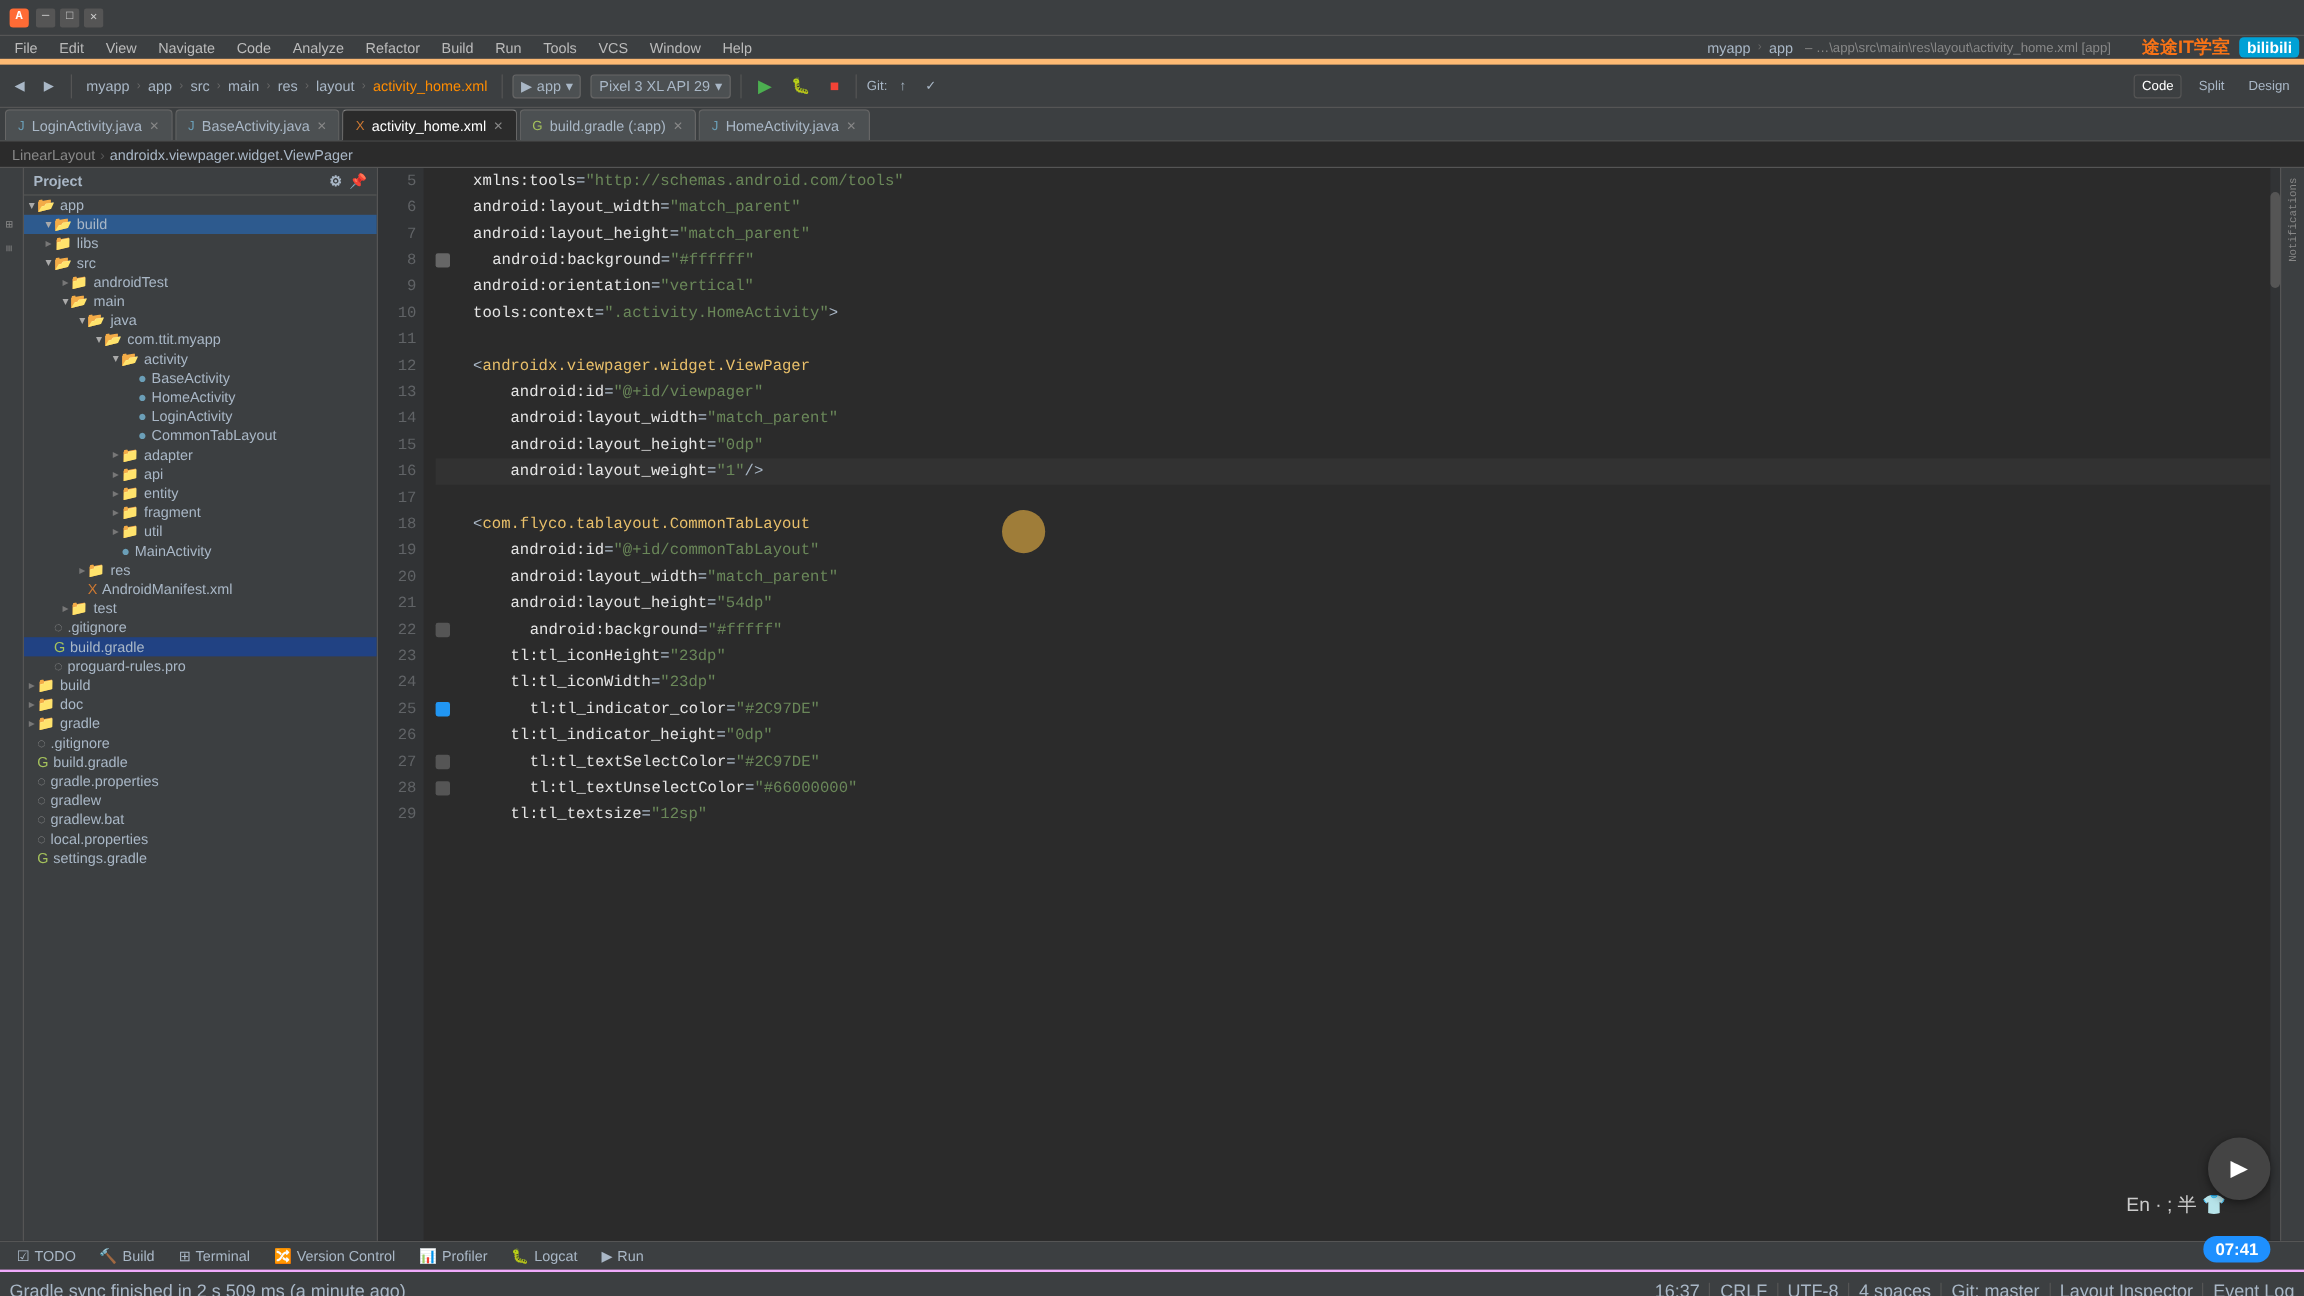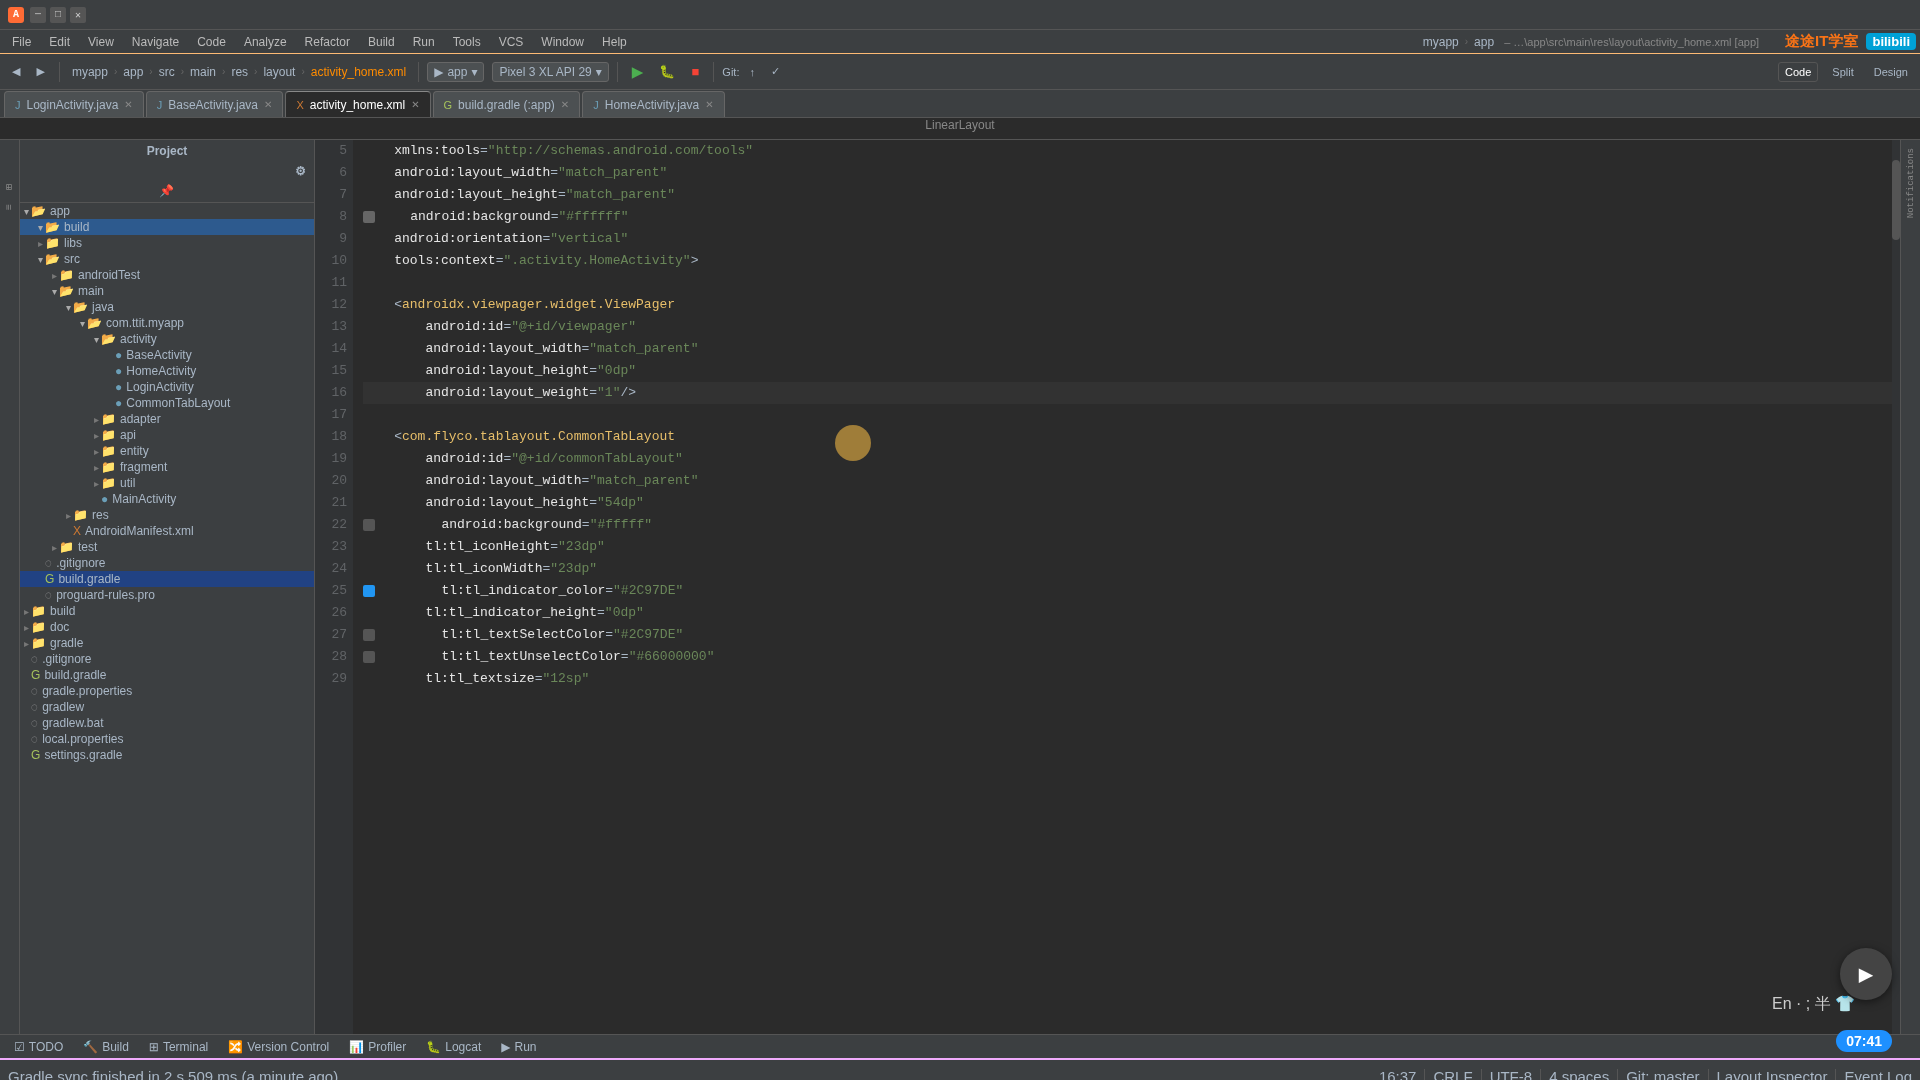--- a/index.html
+++ b/index.html
@@ -41,21 +41,21 @@
       background: #555;
     }
 
     
     #menu-bar {
       background: #3c3f41;
       height: 24px;
       display: flex;
       align-items: center;
       padding: 0 4px;
-      border-bottom: 1px solid #fdba74;
+      border-bottom: 5px solid #fdba74;
       gap: 2px;
     }
     .menu-item {
       color: #bbbbbb;
       font-size: 12px;
       font-family: Arial, sans-serif;
       padding: 2px 8px;
       cursor: pointer;
       border-radius: 3px;
     }
@@ -159,21 +159,20 @@
     }
     .sidebar-header {
       background: #3c3f41;
       padding: 4px 8px;
       font-size: 12px;
       font-family: Arial, sans-serif;
       font-weight: bold;
       color: #a9b7c6;
       display: flex; align-items: center; gap: 6px;
       border-bottom: 1px solid #555;
-      flex-direction: column;
     }
     .tree-item {
       display: flex; align-items: center;
       padding: 1px 0;
       cursor: pointer;
       font-size: 12px;
       font-family: Arial, sans-serif;
       color: #a9b7c6;
       white-space: nowrap;
     }
@@ -322,21 +321,20 @@
       background: #2b2b2b;
       height: 22px;
       display: flex;
       align-items: center;
       padding: 0 10px;
       border-bottom: 1px solid #555;
       gap: 4px;
       font-size: 12px;
       font-family: Arial, sans-serif;
       color: #888;
-      flex-direction: column;
     }
     .bc-sep { color: #555; }
     .bc-item { color: #888; cursor: pointer; }
     .bc-item.active { color: #a9b7c6; }
 
     
     ::-webkit-scrollbar { width: 8px; height: 8px; }
     ::-webkit-scrollbar-track { background: #3c3f41; }
     ::-webkit-scrollbar-thumb { background: #555; border-radius: 4px; }
   </style>

